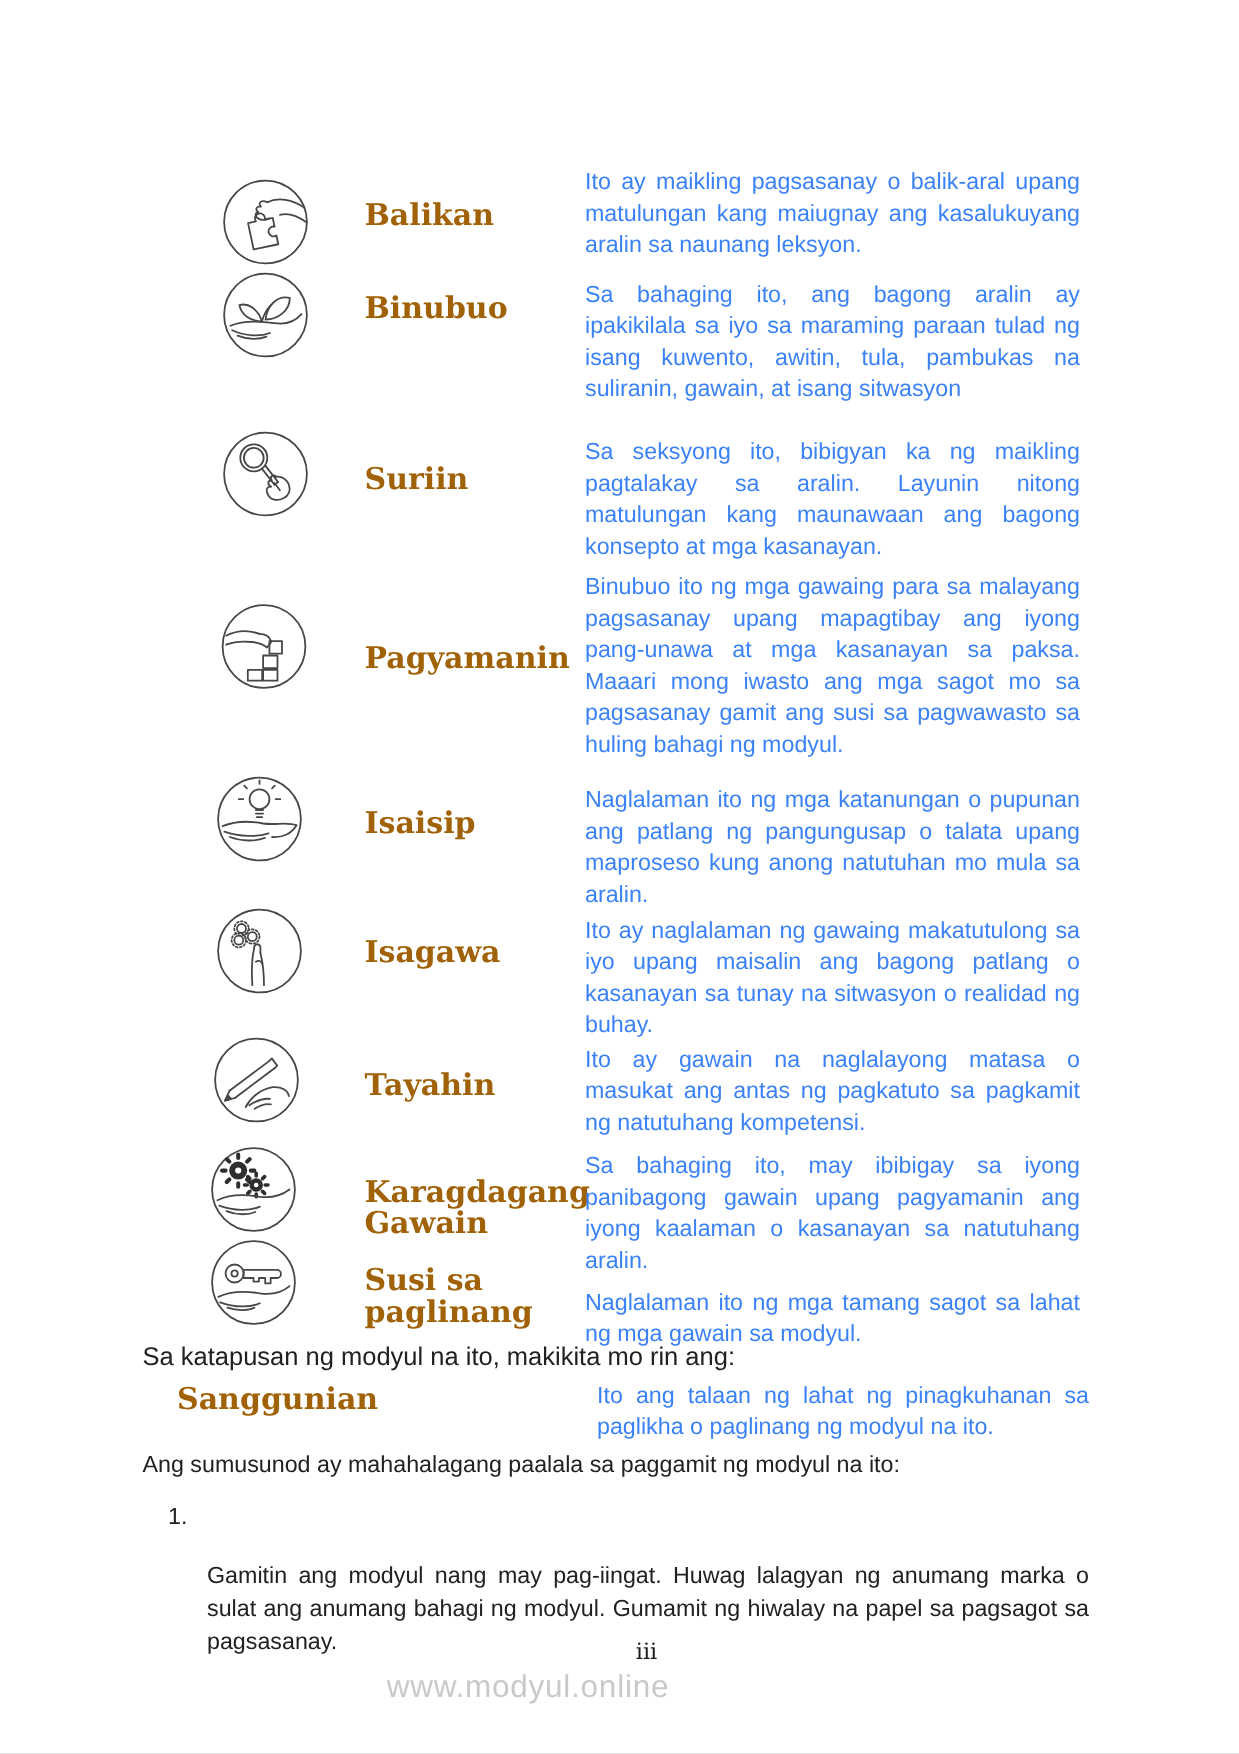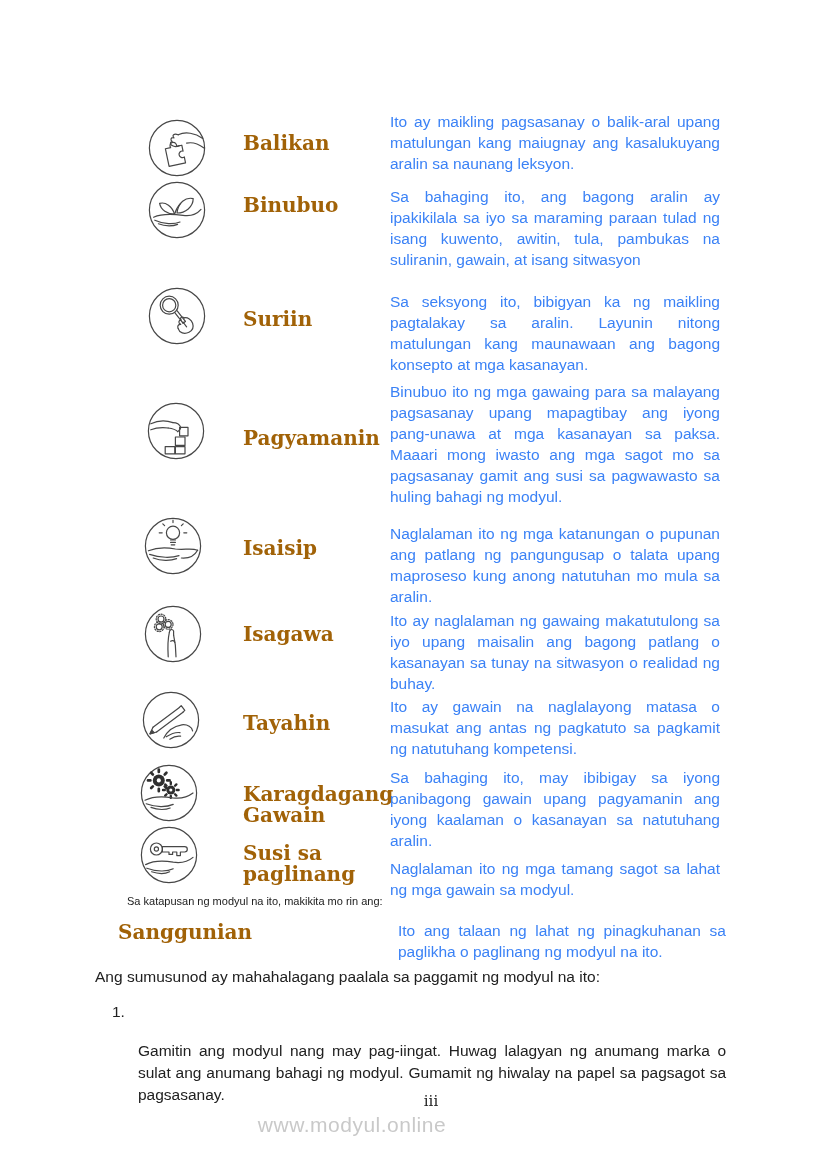--- a/index.html
+++ b/index.html
@@ -24,21 +24,21 @@
   
   .ic1{left:147px;top:118px}.lb1{top:133px}.ds1{top:111px}
   .ic2{left:147px;top:180px}.lb2{top:195px}.ds2{top:186px}
   .ic3{left:147px;top:286px}.lb3{top:309px}.ds3{top:291px}
   .ic4{left:146px;top:401px}.lb4{top:428px}.ds4{top:381px}
   .ic5{left:143px;top:516px}.lb5{top:538px}.ds5{top:523px}
   .ic6{left:143px;top:604px}.lb6{top:624px}.ds6{top:610px}
   .ic7{left:141px;top:690px}.lb7{top:713px}.ds7{top:696px}
   .ic8{left:139px;top:763px}.lb8{top:784px}.ds8{top:767px}
   .ic9{left:139px;top:825px}.lb9{top:843px}.ds9{top:858px}
-  .closing { left:95px; top:895px; width:640px; font-size:11px;margin-left:32px; }
+  .closing { left:95px; top:895px; width:640px; font-size:17px; }
   .sg-label { left:118px; top:922px; }
   .sg-desc  { left:398px; top:920px; width:328px; }
   .intro { left:95px; top:968px; width:660px; font-size:15.5px; }
   .li-num  { left:112px; top:1001px; font-size:15.5px; line-height:22px; }
   .li-text { left:138px; top:1001px; width:588px; font-size:15.5px;
              line-height:22px; text-align:justify;margin-top:39px; }
   .pgnum { left:0; top:1092px; width:826px; text-align:center;
            font-family:"DejaVu Serif", serif; font-size:15px; color:#1c1c1c;padding-left:36px; }
   .wmark { left:0; top:1113px; width:704px; text-align:center;
            font-size:21px; letter-spacing:0.5px; color:#c9c9c9; }

